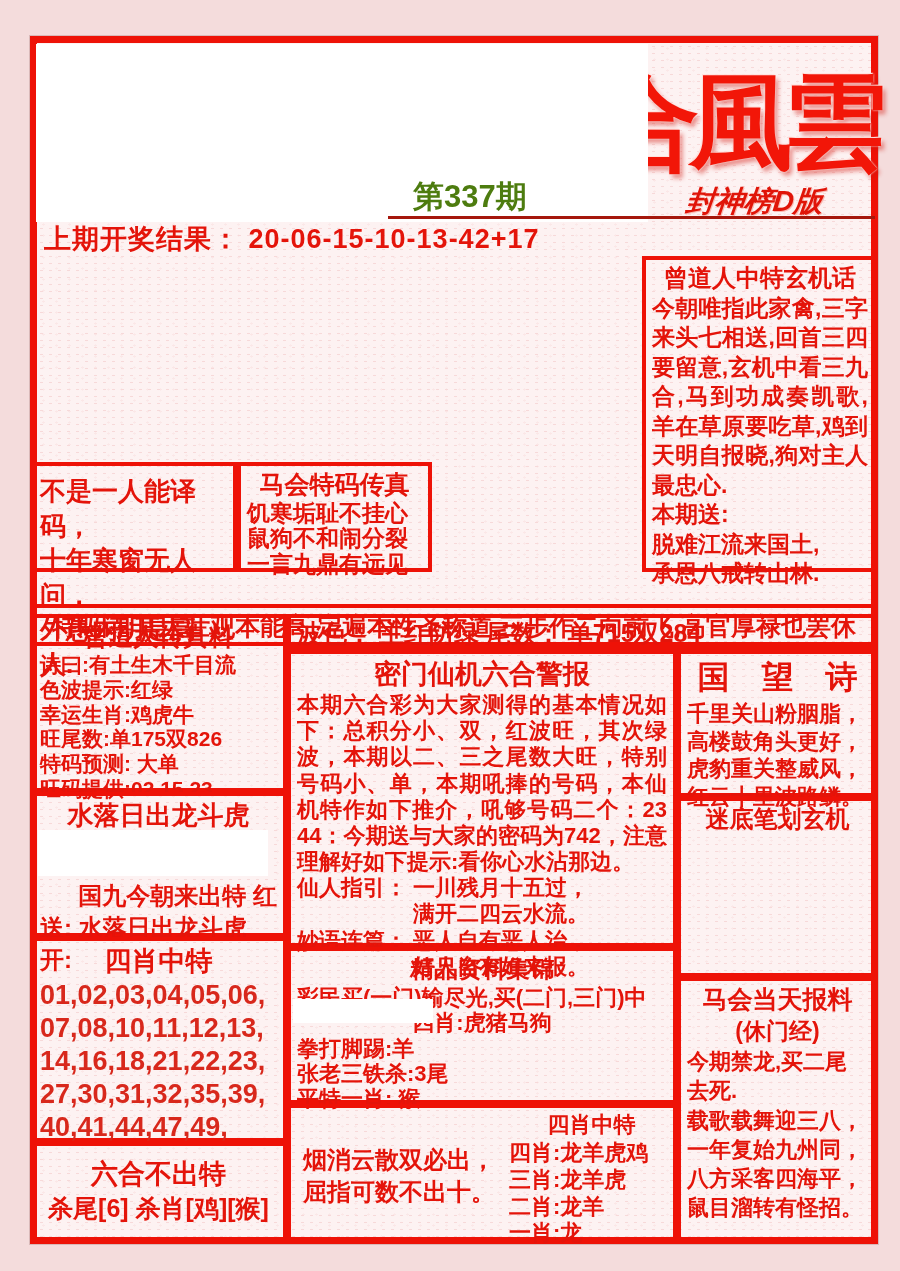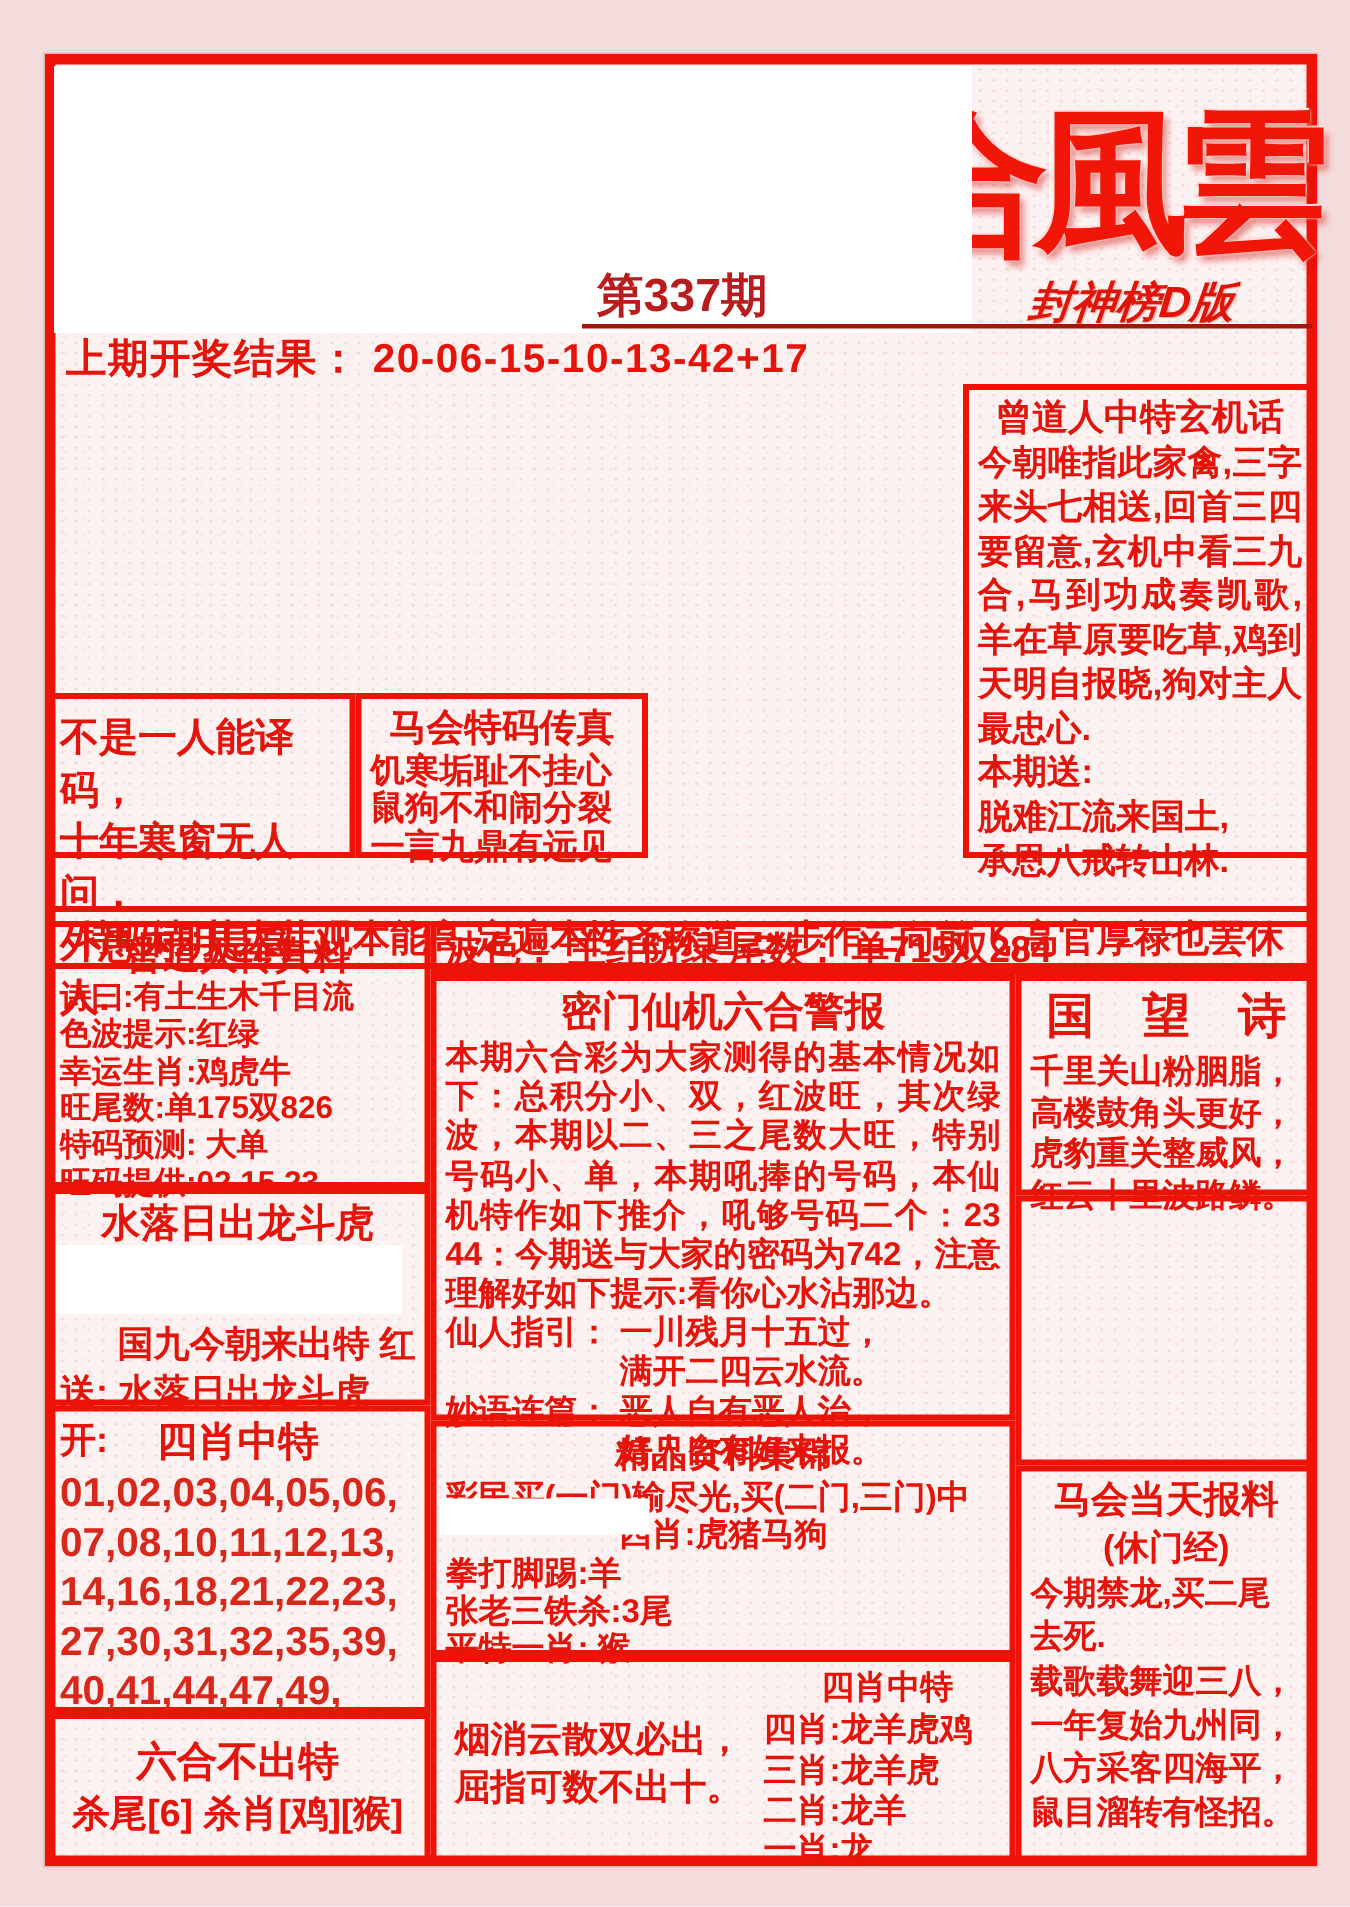--- a/index.html
+++ b/index.html
@@ -31,21 +31,21 @@
   .just{text-align:justify;}
   .right{text-align:right;}
   .white-patch{position:absolute;background:#fff;z-index:5;}
   .big-title{
     position:absolute;left:590px;top:52px;width:292px;height:150px;
     font-size:104px;line-height:140px;letter-spacing:-10px;text-align:center;
     color:#f21608;font-weight:900;z-index:1;
     text-shadow:0 0 2px #fff,3px 4px 4px rgba(210,20,10,.45),-1px -1px 0 #ffd9d4;
   }
   .hdr-white{position:absolute;left:36px;top:44px;width:612px;height:178px;background:#fff;z-index:2;}
-  .issue{position:absolute;left:398px;top:176px;font-size:31px;z-index:3;color:#b91c1c;}
+  .issue{position:absolute;left:413px;top:176px;font-size:31px;z-index:3;color:#4d7c0f;}
   .edition{
     position:absolute;left:686px;top:182px;font-size:29px;z-index:3;
     font-style:italic;transform:skewX(-6deg);color:#e01408;
     text-shadow:1px 1px 0 #f9b9b2;
   }
   .hdr-line{position:absolute;left:388px;top:216px;width:487px;height:3px;background:var(--dark);z-index:4;}
   .result{position:absolute;left:44px;top:221px;font-size:27px;z-index:3;letter-spacing:1px;}
 </style>
 </head>
 <body>
@@ -151,20 +151,21 @@
 
   <div class="box" style="left:677px;top:650px;width:201px;height:147px;">
     <div class="ttl" style="font-size:32px;">国　望　诗</div>
     <div class="pre" style="font-size:22px;line-height:1.25;">千里关山粉胭脂，
 高楼鼓角头更好，
 虎豹重关整威风，
 红云十里波路鳞。</div>
   </div>
 
   <div class="box" style="left:677px;top:797px;width:201px;height:180px;">
+    <div class="ttl" style="font-size:24px;">迷底笔划玄机</div>
   </div>
 
   <div class="box" style="left:677px;top:977px;width:201px;height:267px;">
     <div class="ttl" style="font-size:25px;">马会当天报料</div>
     <div class="ttl" style="font-size:23px;">(休门经)</div>
     <div class="pre" style="font-size:22px;line-height:1.33;">今期禁龙,买二尾去死.
 载歌载舞迎三八，
 一年复始九州同，
 八方采客四海平，
 鼠目溜转有怪招。</div>

